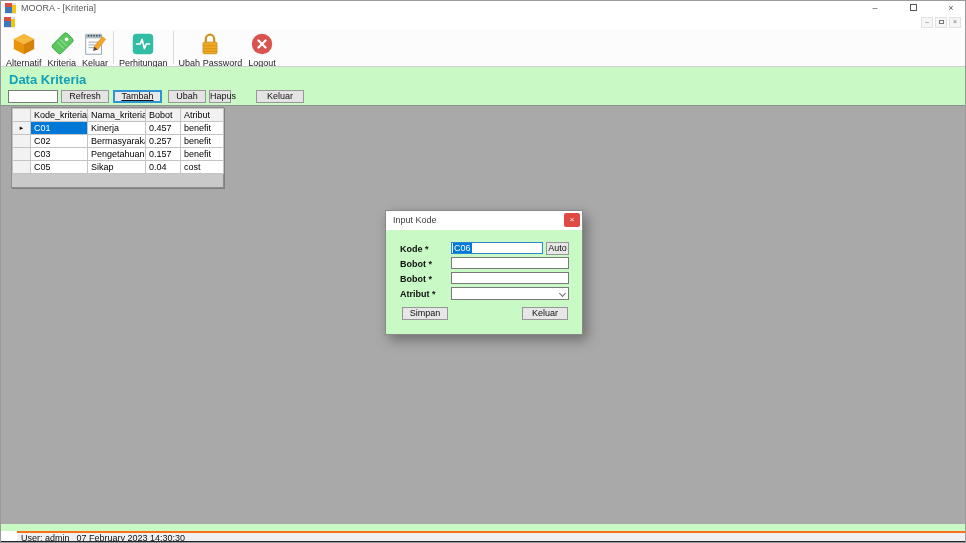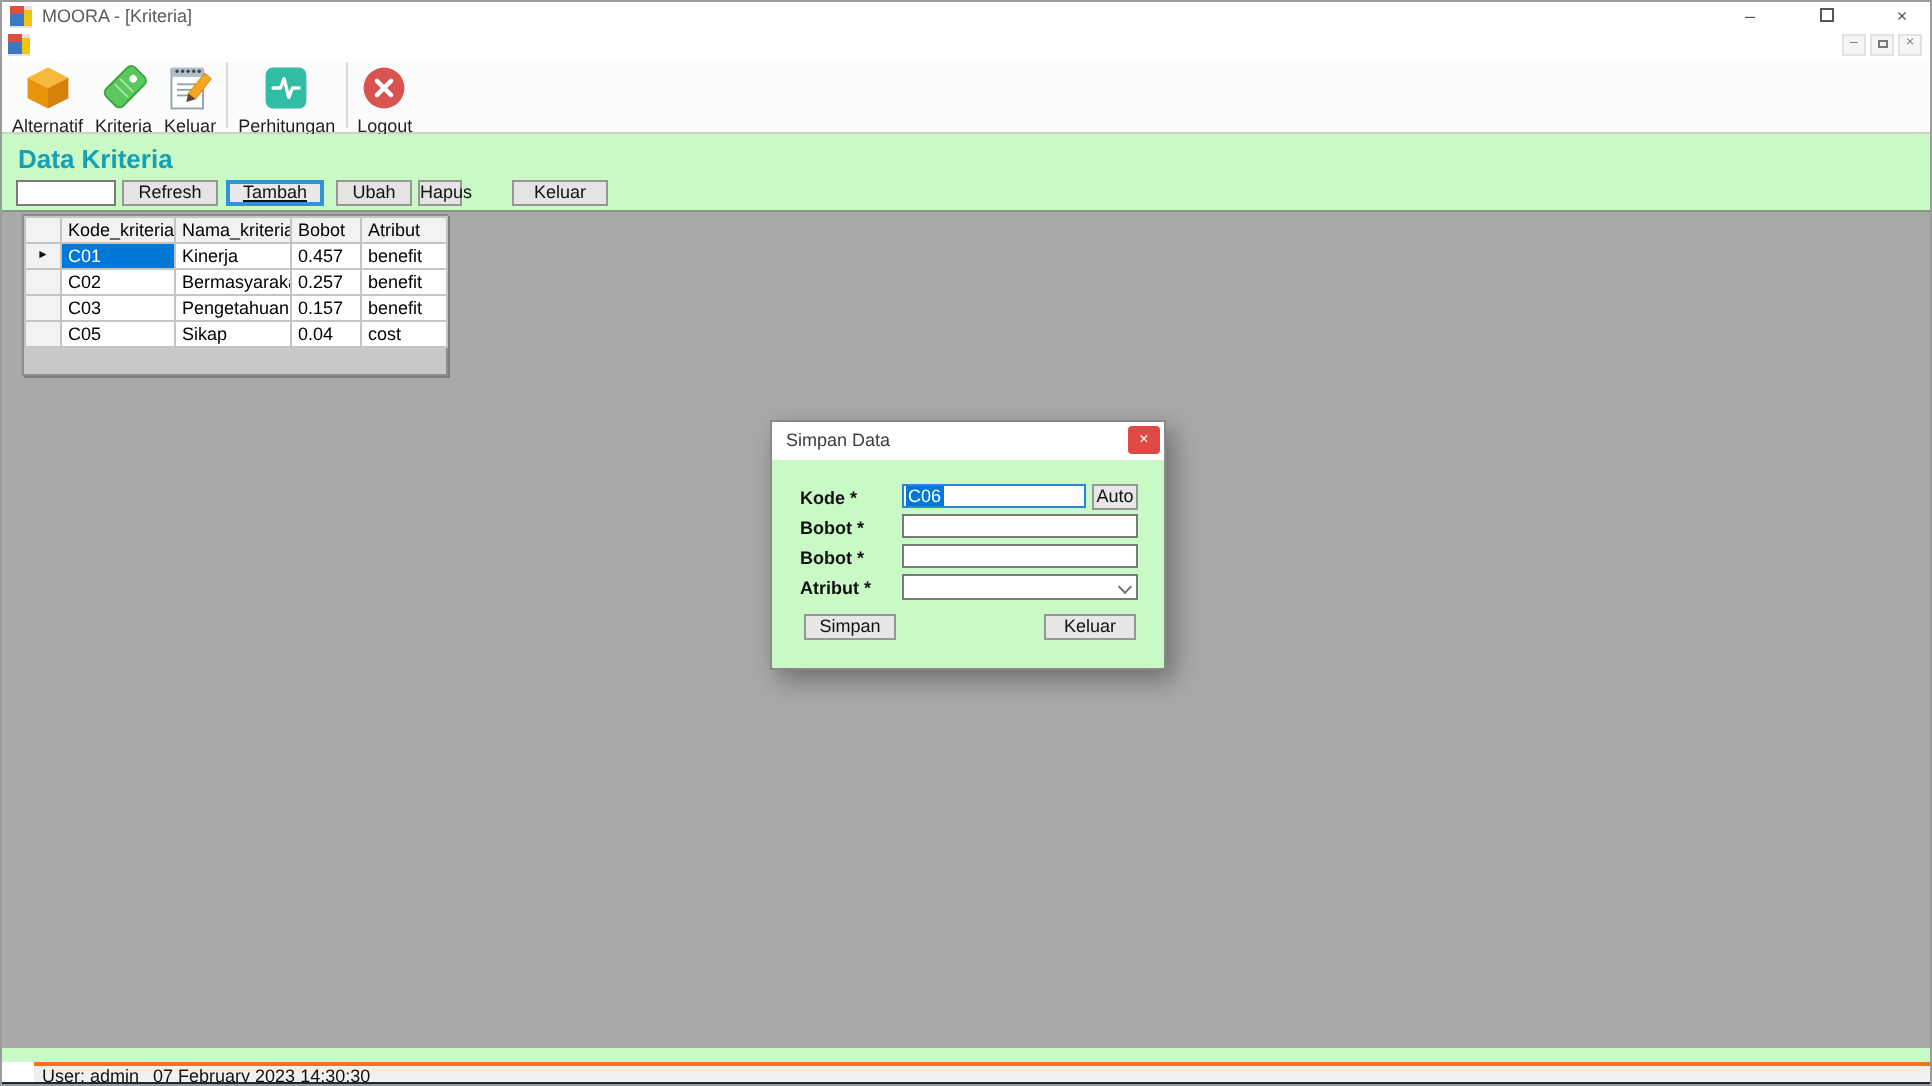--- a/index.html
+++ b/index.html
@@ -175,20 +175,32 @@
         <svg viewBox="0 0 28 28">
           <rect x="3" y="3" width="22" height="22" rx="4" fill="#31bda3"></rect>
           <polyline points="7,14 11,14 13,9 15.5,19 17.5,14 21,14" fill="none" stroke="#ffffff" stroke-width="1.8" stroke-linejoin="round" stroke-linecap="round"></polyline>
         </svg>
       </span>
       <span class="tool-label">Perhitungan</span>
     </div>
 
     <div class="tool-sep"></div>
 
+    <div class="tool-btn">
+      <span>
+        <svg viewBox="0 0 28 28">
+          <path d="M9.5 13 v-4.5 a4.5 4.5 0 0 1 9 0 V13" fill="none" stroke="#c8951f" stroke-width="2.4"></path>
+          <rect x="6.5" y="12" width="15" height="12.5" rx="1.5" fill="#f0a81f" stroke="#c8951f" stroke-width="1"></rect>
+          <line x1="6.5" y1="16" x2="21.5" y2="16" stroke="#d89417" stroke-width="1"></line>
+          <line x1="6.5" y1="19" x2="21.5" y2="19" stroke="#d89417" stroke-width="1"></line>
+          <line x1="6.5" y1="22" x2="21.5" y2="22" stroke="#d89417" stroke-width="1"></line>
+        </svg>
+      </span>
+      <span class="tool-label">Ubah Password</span>
+    </div>
 
     <div class="tool-btn">
       <span>
         <svg viewBox="0 0 28 28">
           <circle cx="14" cy="14" r="11" fill="#d9534f"></circle>
           <path d="M10.2 10.2 L17.8 17.8 M17.8 10.2 L10.2 17.8" stroke="#ffffff" stroke-width="2.4" stroke-linecap="round"></path>
         </svg>
       </span>
       <span class="tool-label">Logout</span>
     </div>
@@ -251,21 +263,21 @@
           <td>Sikap</td>
           <td>0.04</td>
           <td>cost</td>
         </tr>
       </tbody>
         </table>
     </div>
 
     <div class="dialog">
       <div class="dlg-titlebar">
-        <div class="dlg-title">Simpan Data</div>
+        <div class="dlg-title">Input Kode</div>
         <div class="dlg-close">×</div>
       </div>
 
       <div class="dlg-label" style="top:33px;">Kode *</div>
       <div class="dlg-field" id="fld-kode" style="top:31px;"><span class="sel-text">C06</span></div>
       <div class="dlg-btn" id="btn-auto">Auto</div>
 
       <div class="dlg-label" style="top:48px;">Bobot *</div>
       <div class="dlg-field" style="top:46px;"></div>
 

